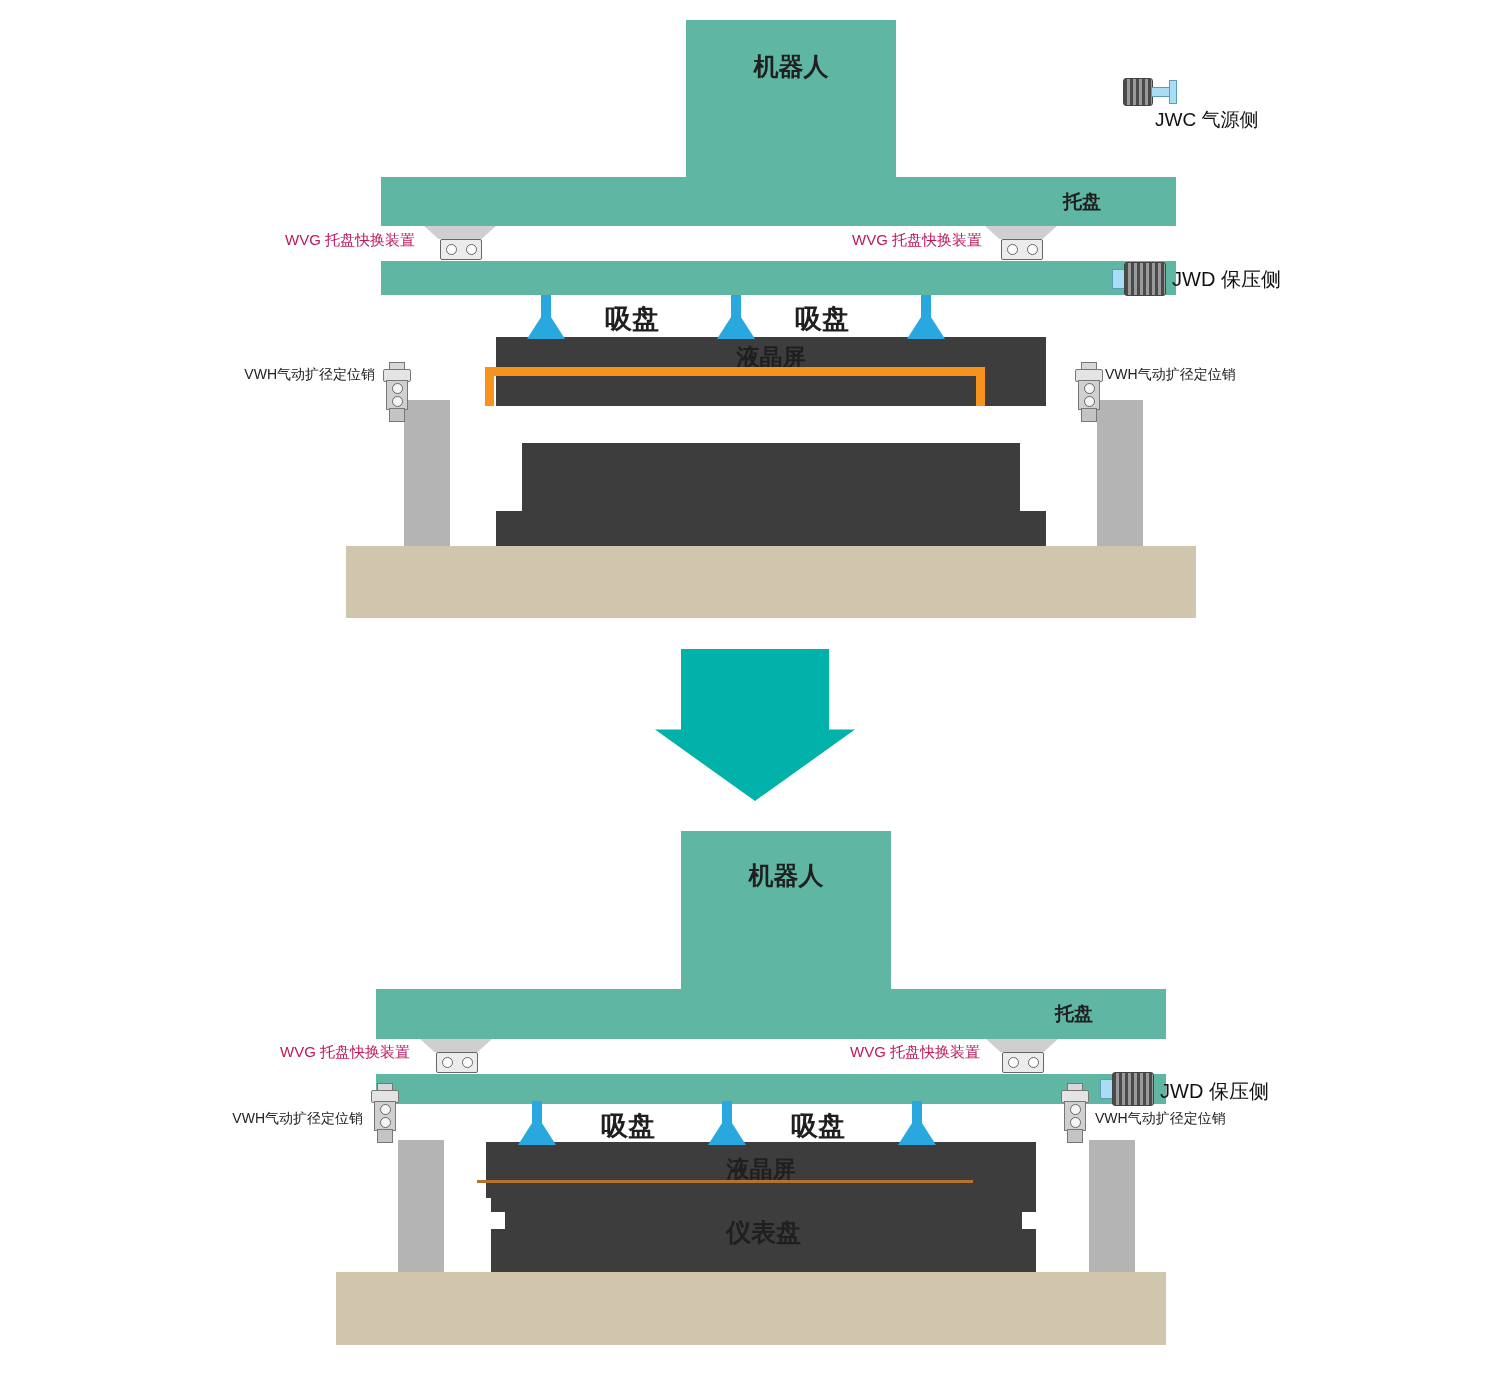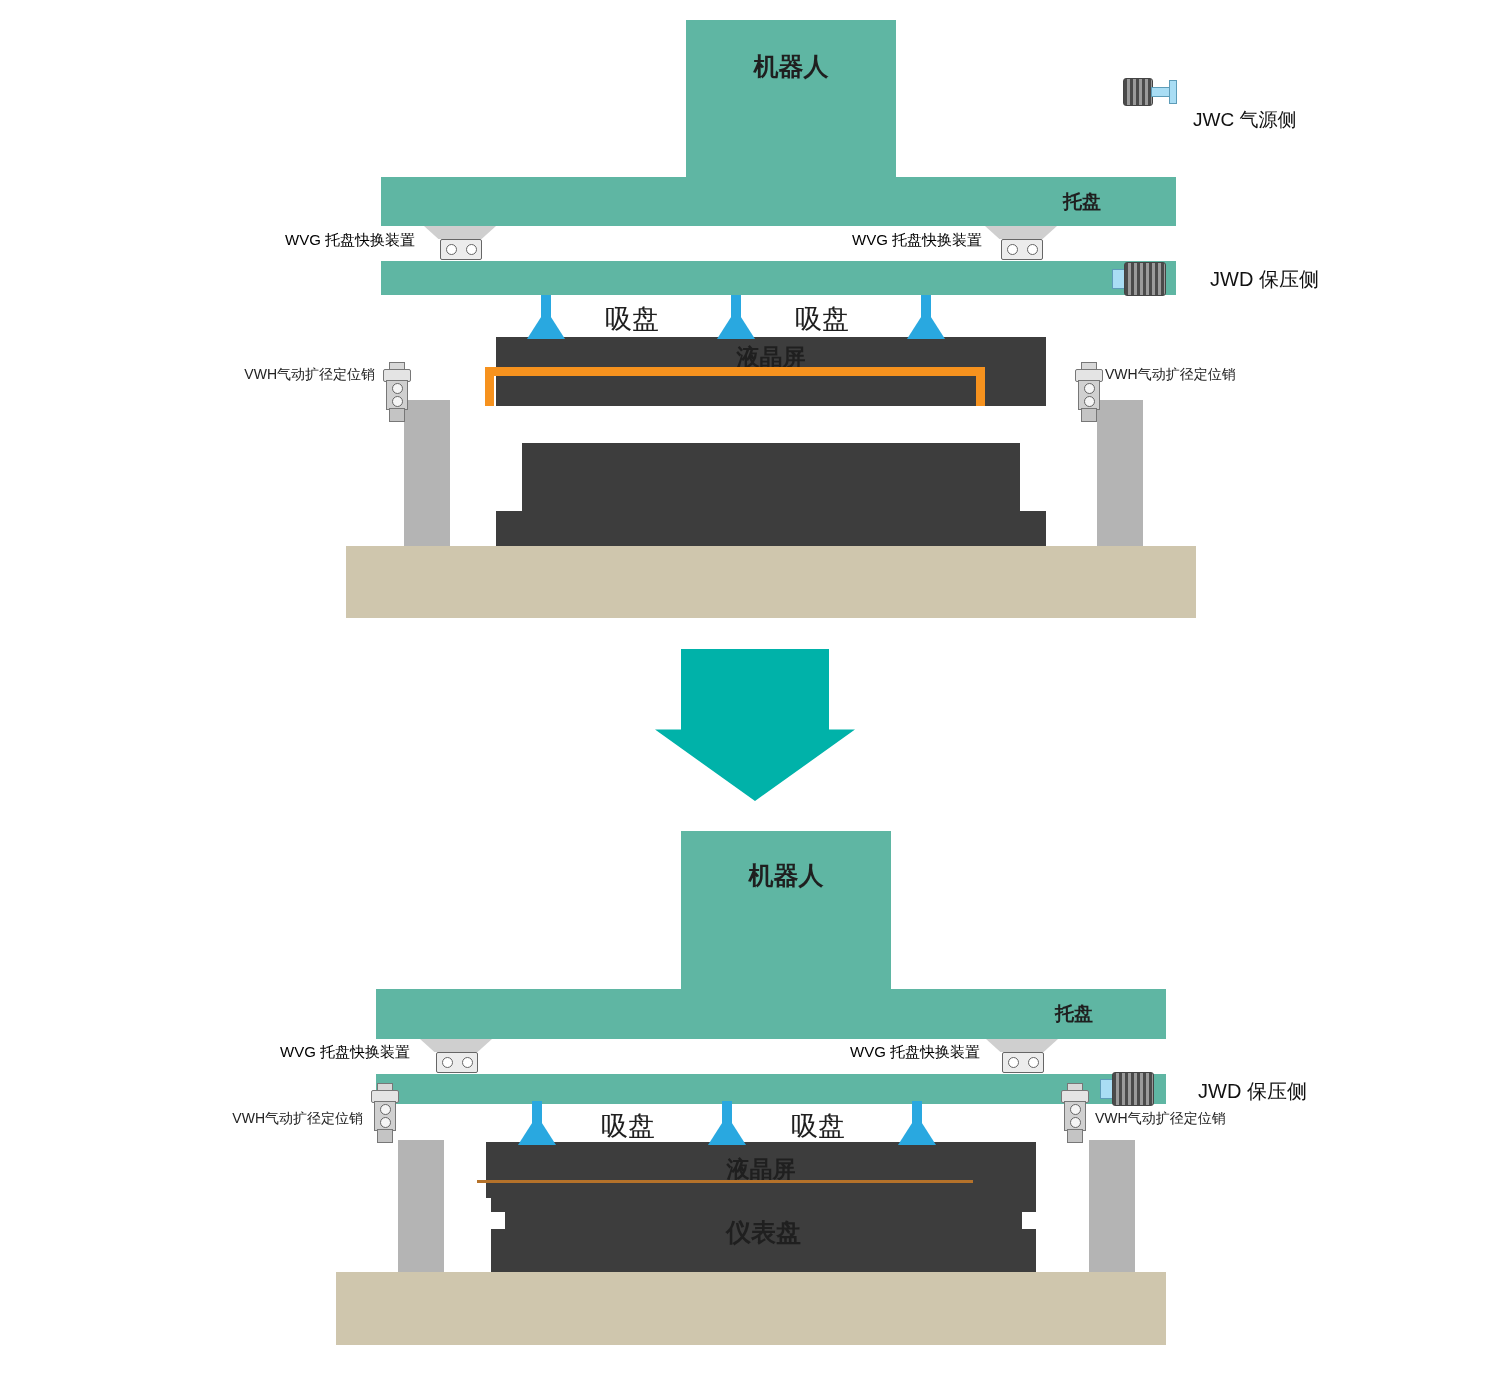--- a/index.html
+++ b/index.html
@@ -11,25 +11,25 @@
     color:var(--text_dark,#1f1f1f);
     overflow:hidden;
   }
   .abs { position:absolute;margin-left:36px; }
   .teal { background:var(--teal,#5fb6a3); }
   .dark { background:var(--dark,#3d3d3d); }
   .pillar { background:var(--pillar,#b4b4b4); }
   .ground { background:var(--ground,#cfc6ad); }
   .lbl { position:absolute; white-space:nowrap; }
   .lbl-big { font-size:19px; font-weight:700; color:var(--text_dark,#1f1f1f); }
-  .lbl-suction { font-size:27px; font-weight:400; text-align:center; width:100px; }
+  .lbl-suction { font-size:27px; font-weight:700; text-align:center; width:100px; }
   .lbl-white { color:var(--text_white,#ffffff); font-size:23px; font-weight:600; text-align:center; }
-  .lbl-small { font-size:15px; color:#000000; }
+  .lbl-small { font-size:15px; color:#be185d; }
   .lbl-tiny { font-size:14px; color:#222; }
-  .lbl-coupler { font-size:20px; color:#111;margin-left:38px; }
+  .lbl-coupler { font-size:20px; color:#111; }
   .right { text-align:right; }
   .blocklabel { display:block; text-align:center; font-size:25px; font-weight:600; color:var(--text_dark,#1f1f1f); }
 
   
   .cup { position:absolute; width:38px; height:44px; z-index:4; }
   .cup .stem { position:absolute; left:14px; top:0; width:10px; height:23px; background:var(--blue,#29a8e0); }
   .cup .bowl { position:absolute; left:0; top:22px; width:38px; height:22px; background:var(--blue,#29a8e0);
                clip-path:polygon(37% 0,63% 0,100% 100%,0 100%); }
 
   

